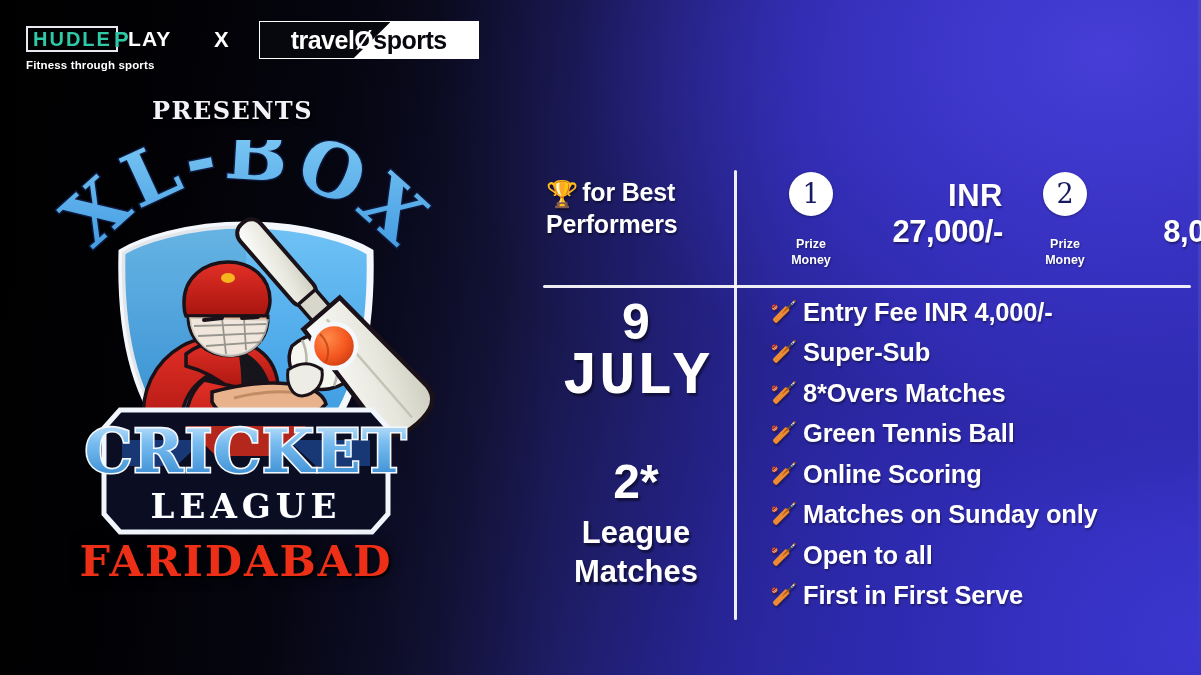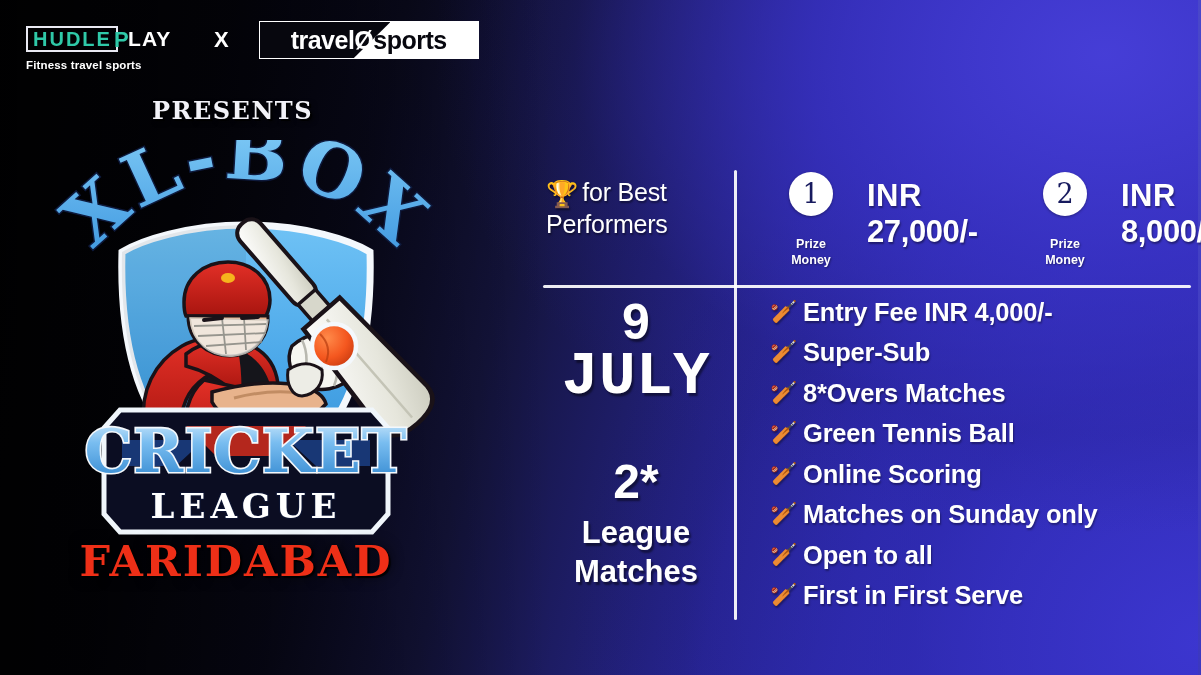--- a/index.html
+++ b/index.html
@@ -142,21 +142,21 @@
     position:absolute; left:543px; top:285px;
     width:648px; height:2.5px; z-index:6;
     background:rgba(255,255,255,.92);
     border-radius:2px;
   }
 
   
   .best-perf{
     position:absolute; left:546px; top:178px; width:180px; z-index:7;
     color:#ffffff;
-    font-size:25px; font-weight:400; line-height:1.18;
+    font-size:25px; font-weight:700; line-height:1.18;
     letter-spacing:-.2px;
     text-shadow:1px 2px 2px rgba(0,0,0,.45);
   }
   .best-perf .trophy{
     font-size:26px; margin-right:4px;
     font-family:"DejaVu Sans", sans-serif;
     vertical-align:-2px;
   }
 
   
@@ -174,21 +174,21 @@
     font-size:27px; font-weight:400;
     line-height:44px; text-align:center;
     box-shadow:0 1px 3px rgba(0,0,0,.35);
   }
   .prize-label{
     margin-top:20px; color:#ffffff;
     font-size:12.5px; font-weight:700; line-height:1.3;
     text-shadow:1px 1px 2px rgba(0,0,0,.4);
   }
   .prize-amount{
-    color:#ffffff; text-align:left;
+    color:#ffffff; text-align:right;
     font-size:31px; font-weight:700; line-height:1.16;
     letter-spacing:-.4px; width:136px;
     margin-top:6px;
     text-shadow:1px 2px 2px rgba(0,0,0,.4);
   }
   .prize-amount .cur{ display:block; letter-spacing:.5px; }
 
   
   .datecol{
     position:absolute; left:543px; top:298px; width:186px; z-index:7;
@@ -245,21 +245,21 @@
   <div class="header-row">
 
     <div class="hudle-wrap">
       <div class="hudle-logo">
         <span class="hudle-box">
           <span class="hudle-word">HUDLE</span>
         </span>
         <span class="hudle-p">P</span>
         <span class="hudle-play">LAY</span>
       </div>
-      <div class="hudle-tag">Fitness travel sports</div>
+      <div class="hudle-tag">Fitness through sports</div>
     </div>
 
     <div class="x-mark">X</div>
 
     <div class="travel-logo">
       <span class="blackhalf"></span>
       <span class="travel-text"><span class="t1">travel</span><span class="oslash">Ø</span><span class="t2">sports</span></span>
     </div>
   </div>
 

